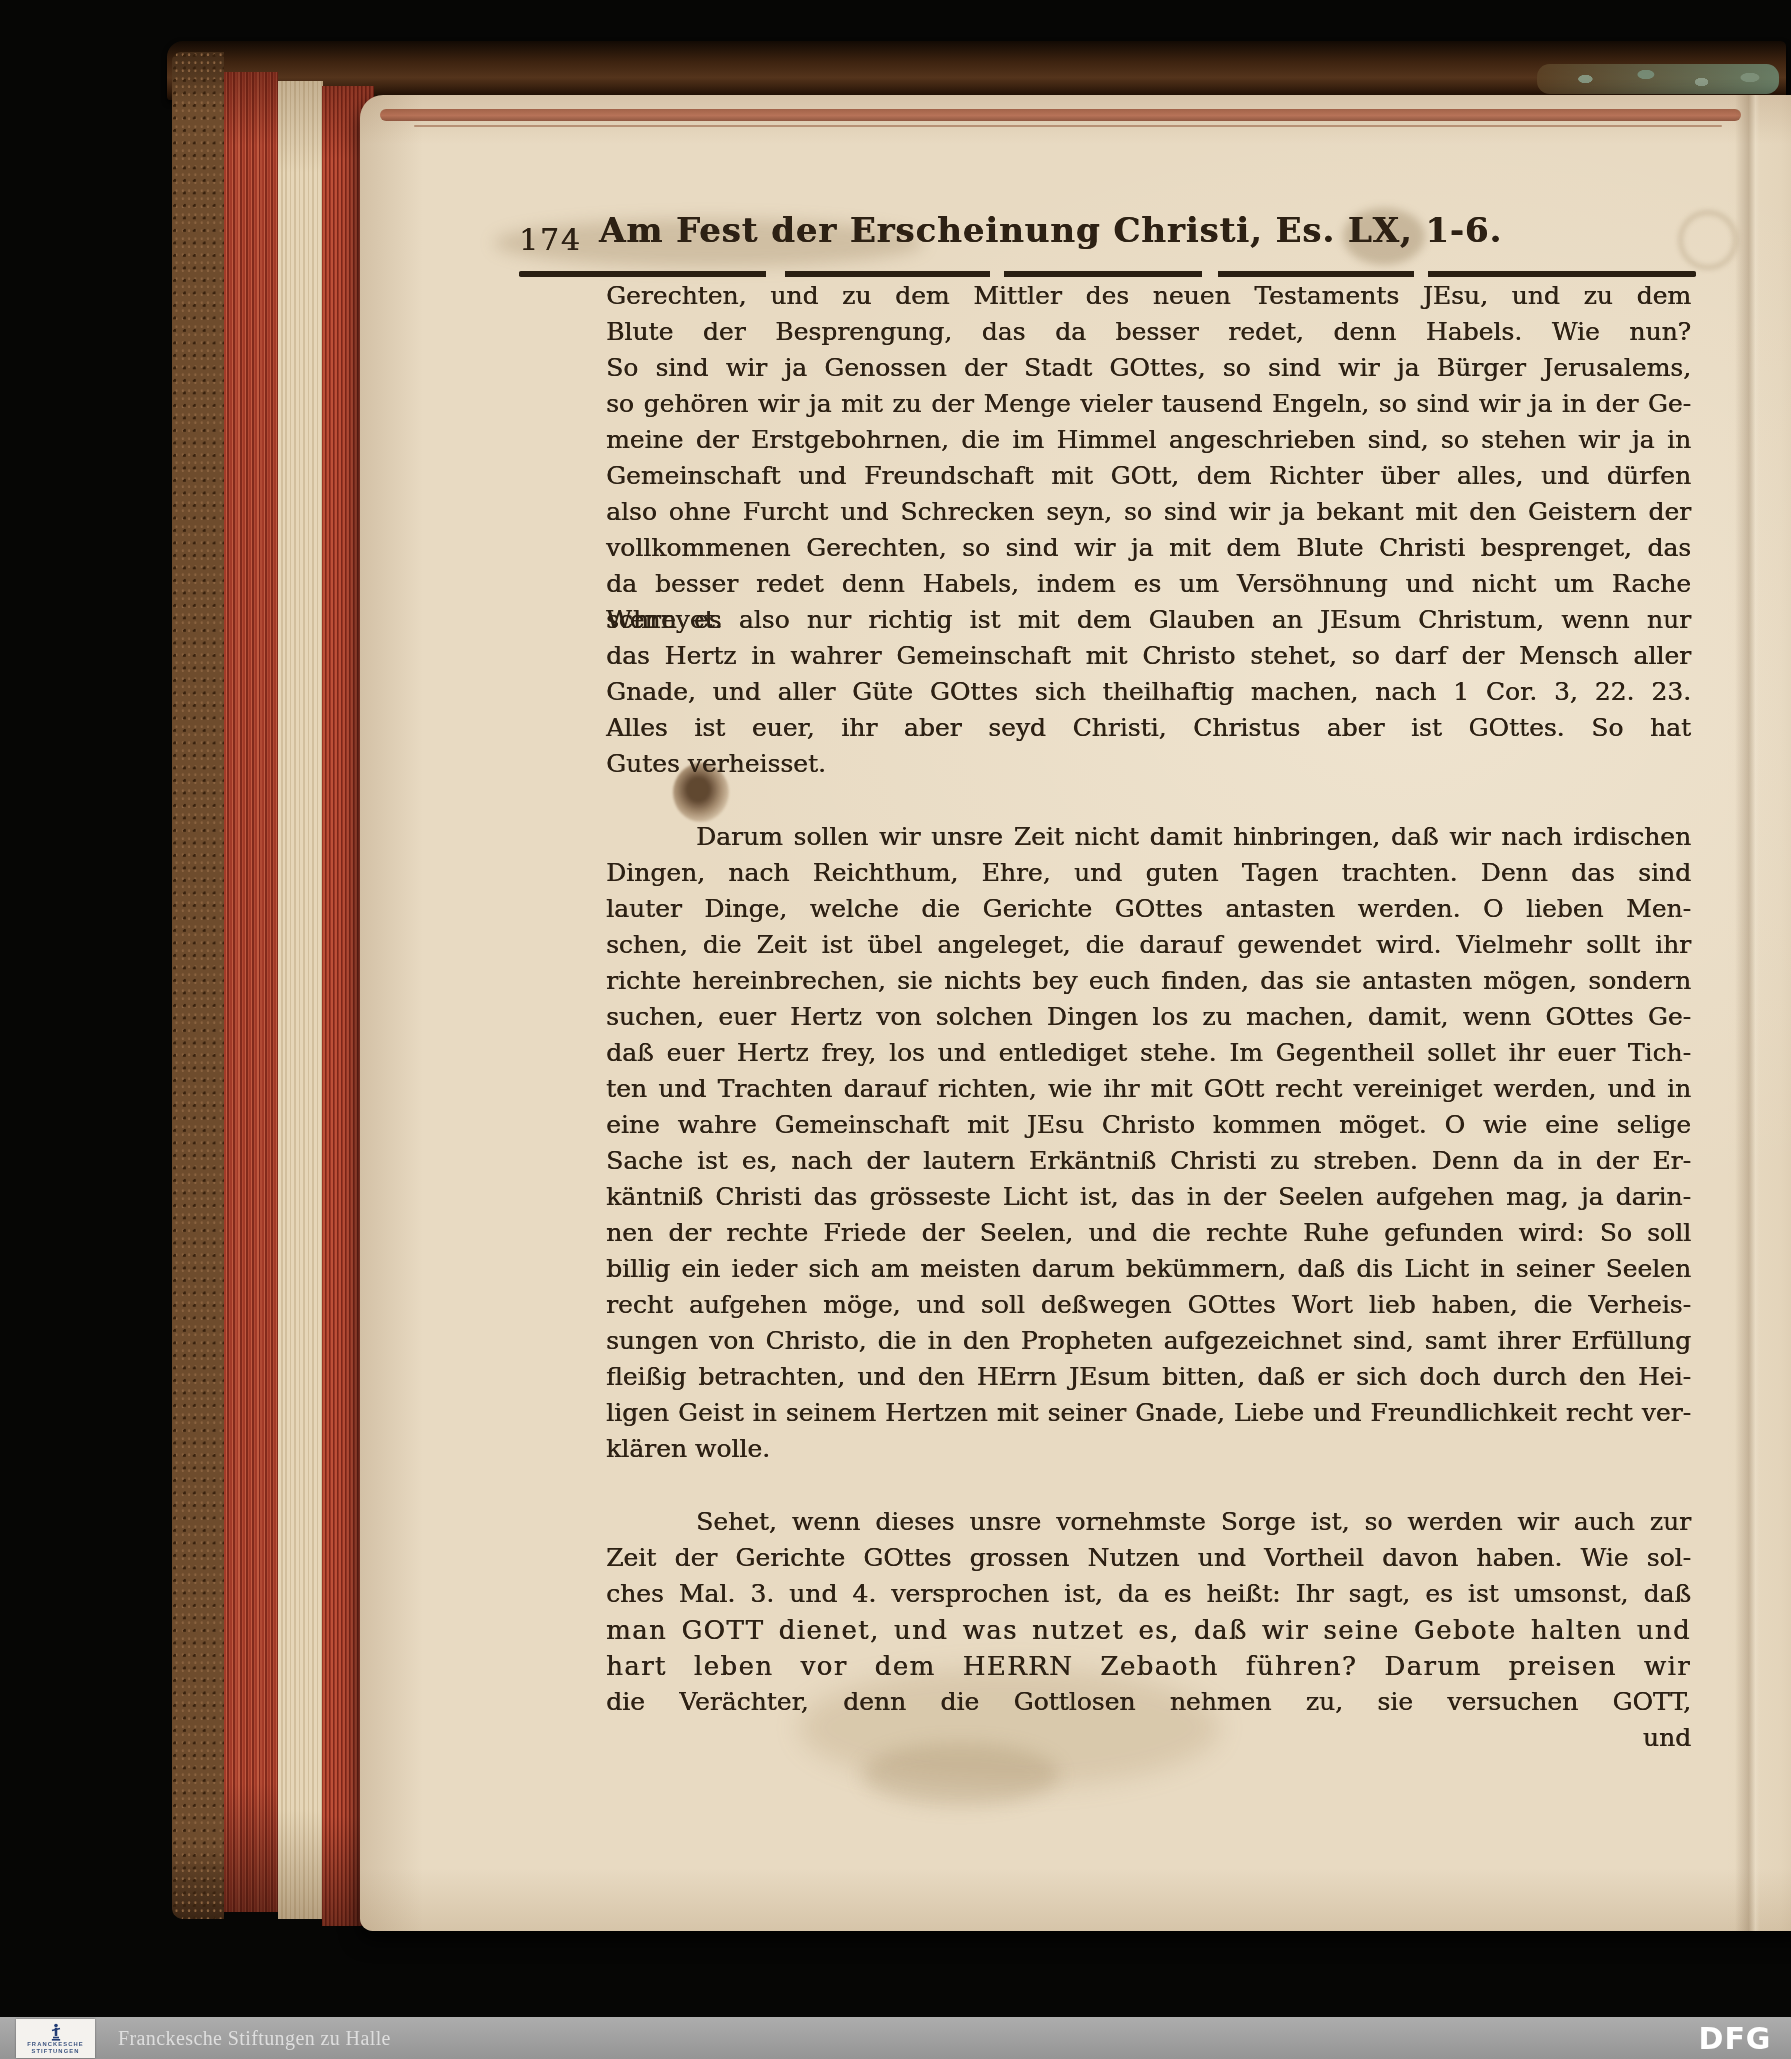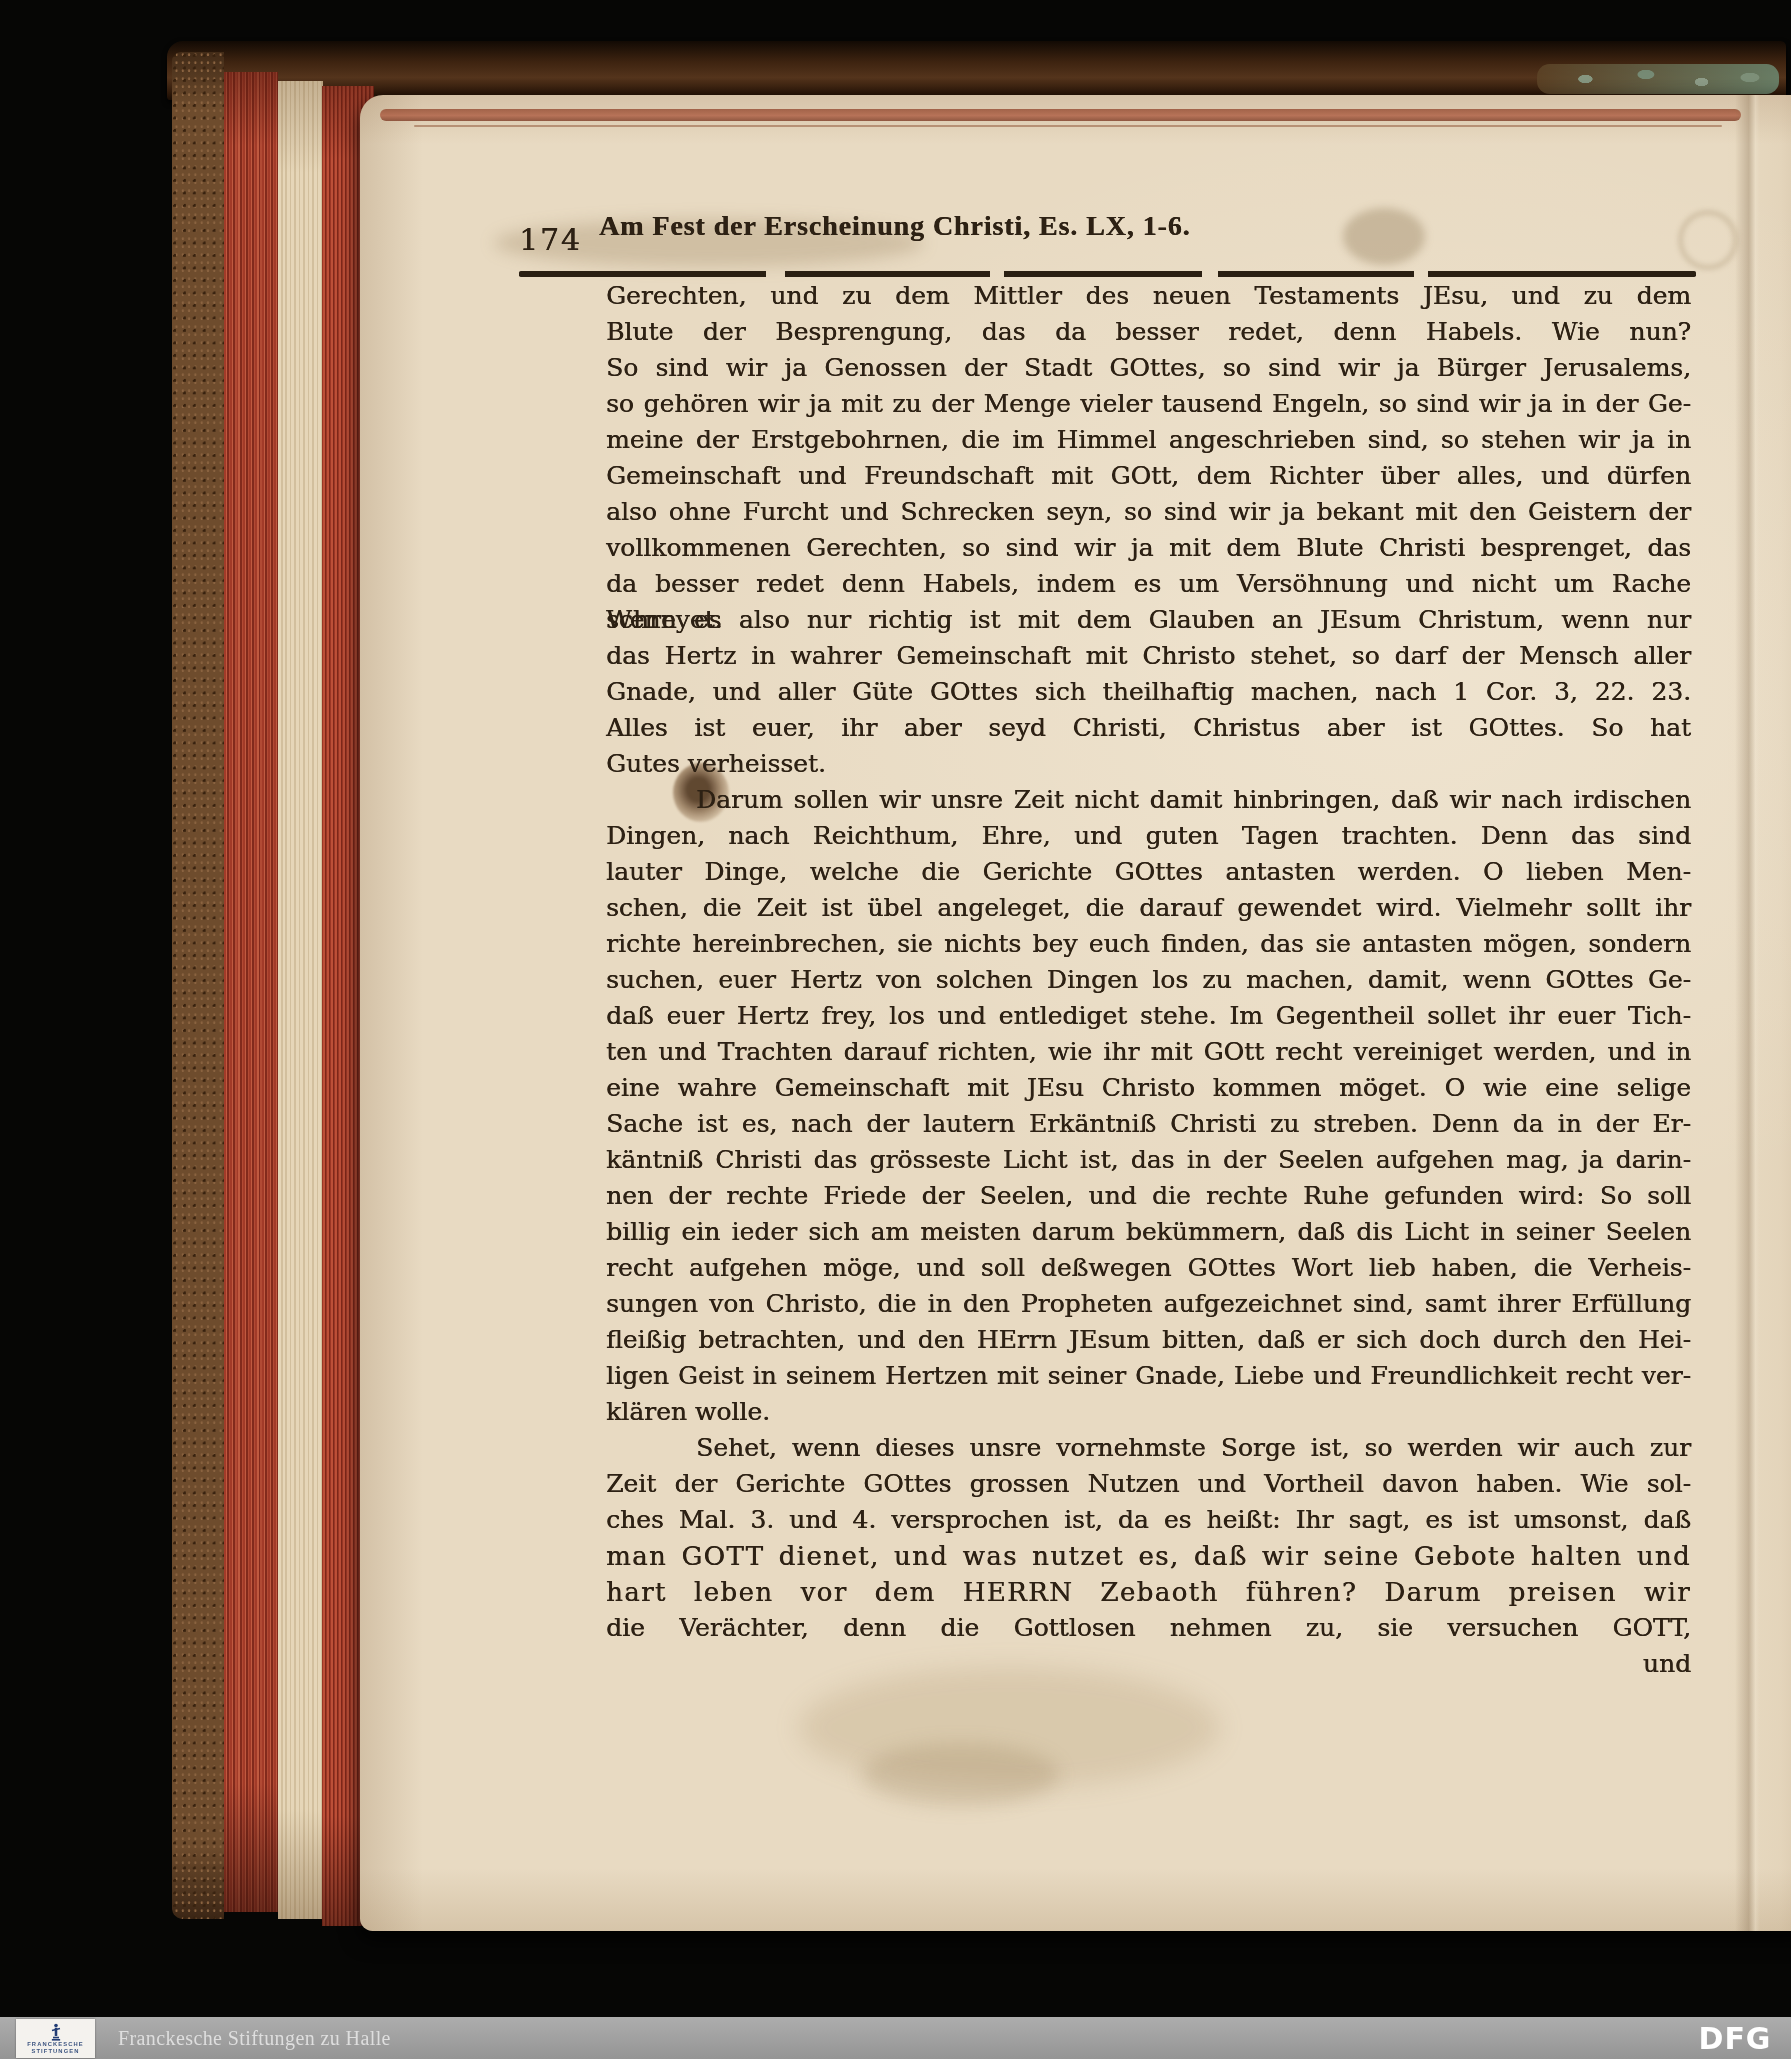--- a/index.html
+++ b/index.html
@@ -61,32 +61,32 @@
   .stain-ghost{left:983px;top:113px;width:82px;height:57px;background:rgba(115,90,50,.28);filter:blur(4.5px);}
   .stain-ring{left:1318px;top:115px;width:50px;height:50px;border:5.4px solid rgba(120,95,55,.20);
               background:transparent;filter:blur(2.7px);}
   .stain-blot{left:313px;top:668px;width:56px;height:59px;filter:blur(0.9px);
     background:radial-gradient(ellipse at 45% 45%, rgba(62,35,12,.80) 0 25%, rgba(95,58,25,.5) 50%, rgba(120,80,40,.25) 68%, transparent 78%);}
   .stain-bottom{left:439px;top:1572px;width:421px;height:121px;background:rgba(140,110,60,.16);filter:blur(12.5px);}
   .stain-bottom2{left:502px;top:1648px;width:197px;height:63px;background:rgba(130,100,55,.18);filter:blur(9px);}
   
   .ink{color:#2d2114;text-shadow:0.4px 0 0 currentColor;}
   .pagenum{position:absolute;left:159px;top:127px;font-size:30px;letter-spacing:1.8px;}
-  .running-title{position:absolute;left:239px;top:115px;font-size:28px;font-weight:bold;letter-spacing:0.9px;font-family:Liberation Serif, serif;}
+  .running-title{position:absolute;left:239px;top:115px;font-size:34px;font-weight:bold;letter-spacing:0.9px;}
   .head-rule{position:absolute;left:159px;top:176px;width:1177px;height:6.3px;
     background:linear-gradient(90deg,
       #2a1f12 0 21%, transparent 21% 22.6%,
       #2a1f12 22.6% 40%, transparent 40% 41.2%,
       #2a1f12 41.2% 58%, transparent 58% 59.4%,
       #2a1f12 59.4% 76%, transparent 76% 77.2%,
       #2a1f12 77.2% 100%);
     border-radius:1.8px;}
   .body-text{position:absolute;left:246px;top:183px;width:1085px;z-index:2;font-size:25px;}
   .ln{height:36px;line-height:36px;text-align:justify;text-align-last:justify;}
-  .ln.indent{padding-left:90px;}
+  .ln.indent{padding-left:90px;margin-top:37px;}
   .ln.noj{text-align-last:left;}
   .ln.right{text-align-last:right;}
   .ln.emph{letter-spacing:1.4px;font-size:26px;}
   
   .footer{position:absolute;left:0;top:2017px;width:1791px;height:43px;
     background:linear-gradient(180deg,#adadad,#949494);font-family:"Liberation Sans",sans-serif;}
   .logobox{position:absolute;left:16px;top:1.8px;width:79px;height:39px;background:#f4f2ee;
     display:flex;flex-direction:column;align-items:center;justify-content:center;box-shadow:0 0 1.8px rgba(0,0,0,.4);}
   .logocap{font-size:5.8px;line-height:6.7px;letter-spacing:1.1px;color:#3d5580;font-weight:bold;}
   .libname{position:absolute;left:118px;top:0;height:43px;line-height:43px;

